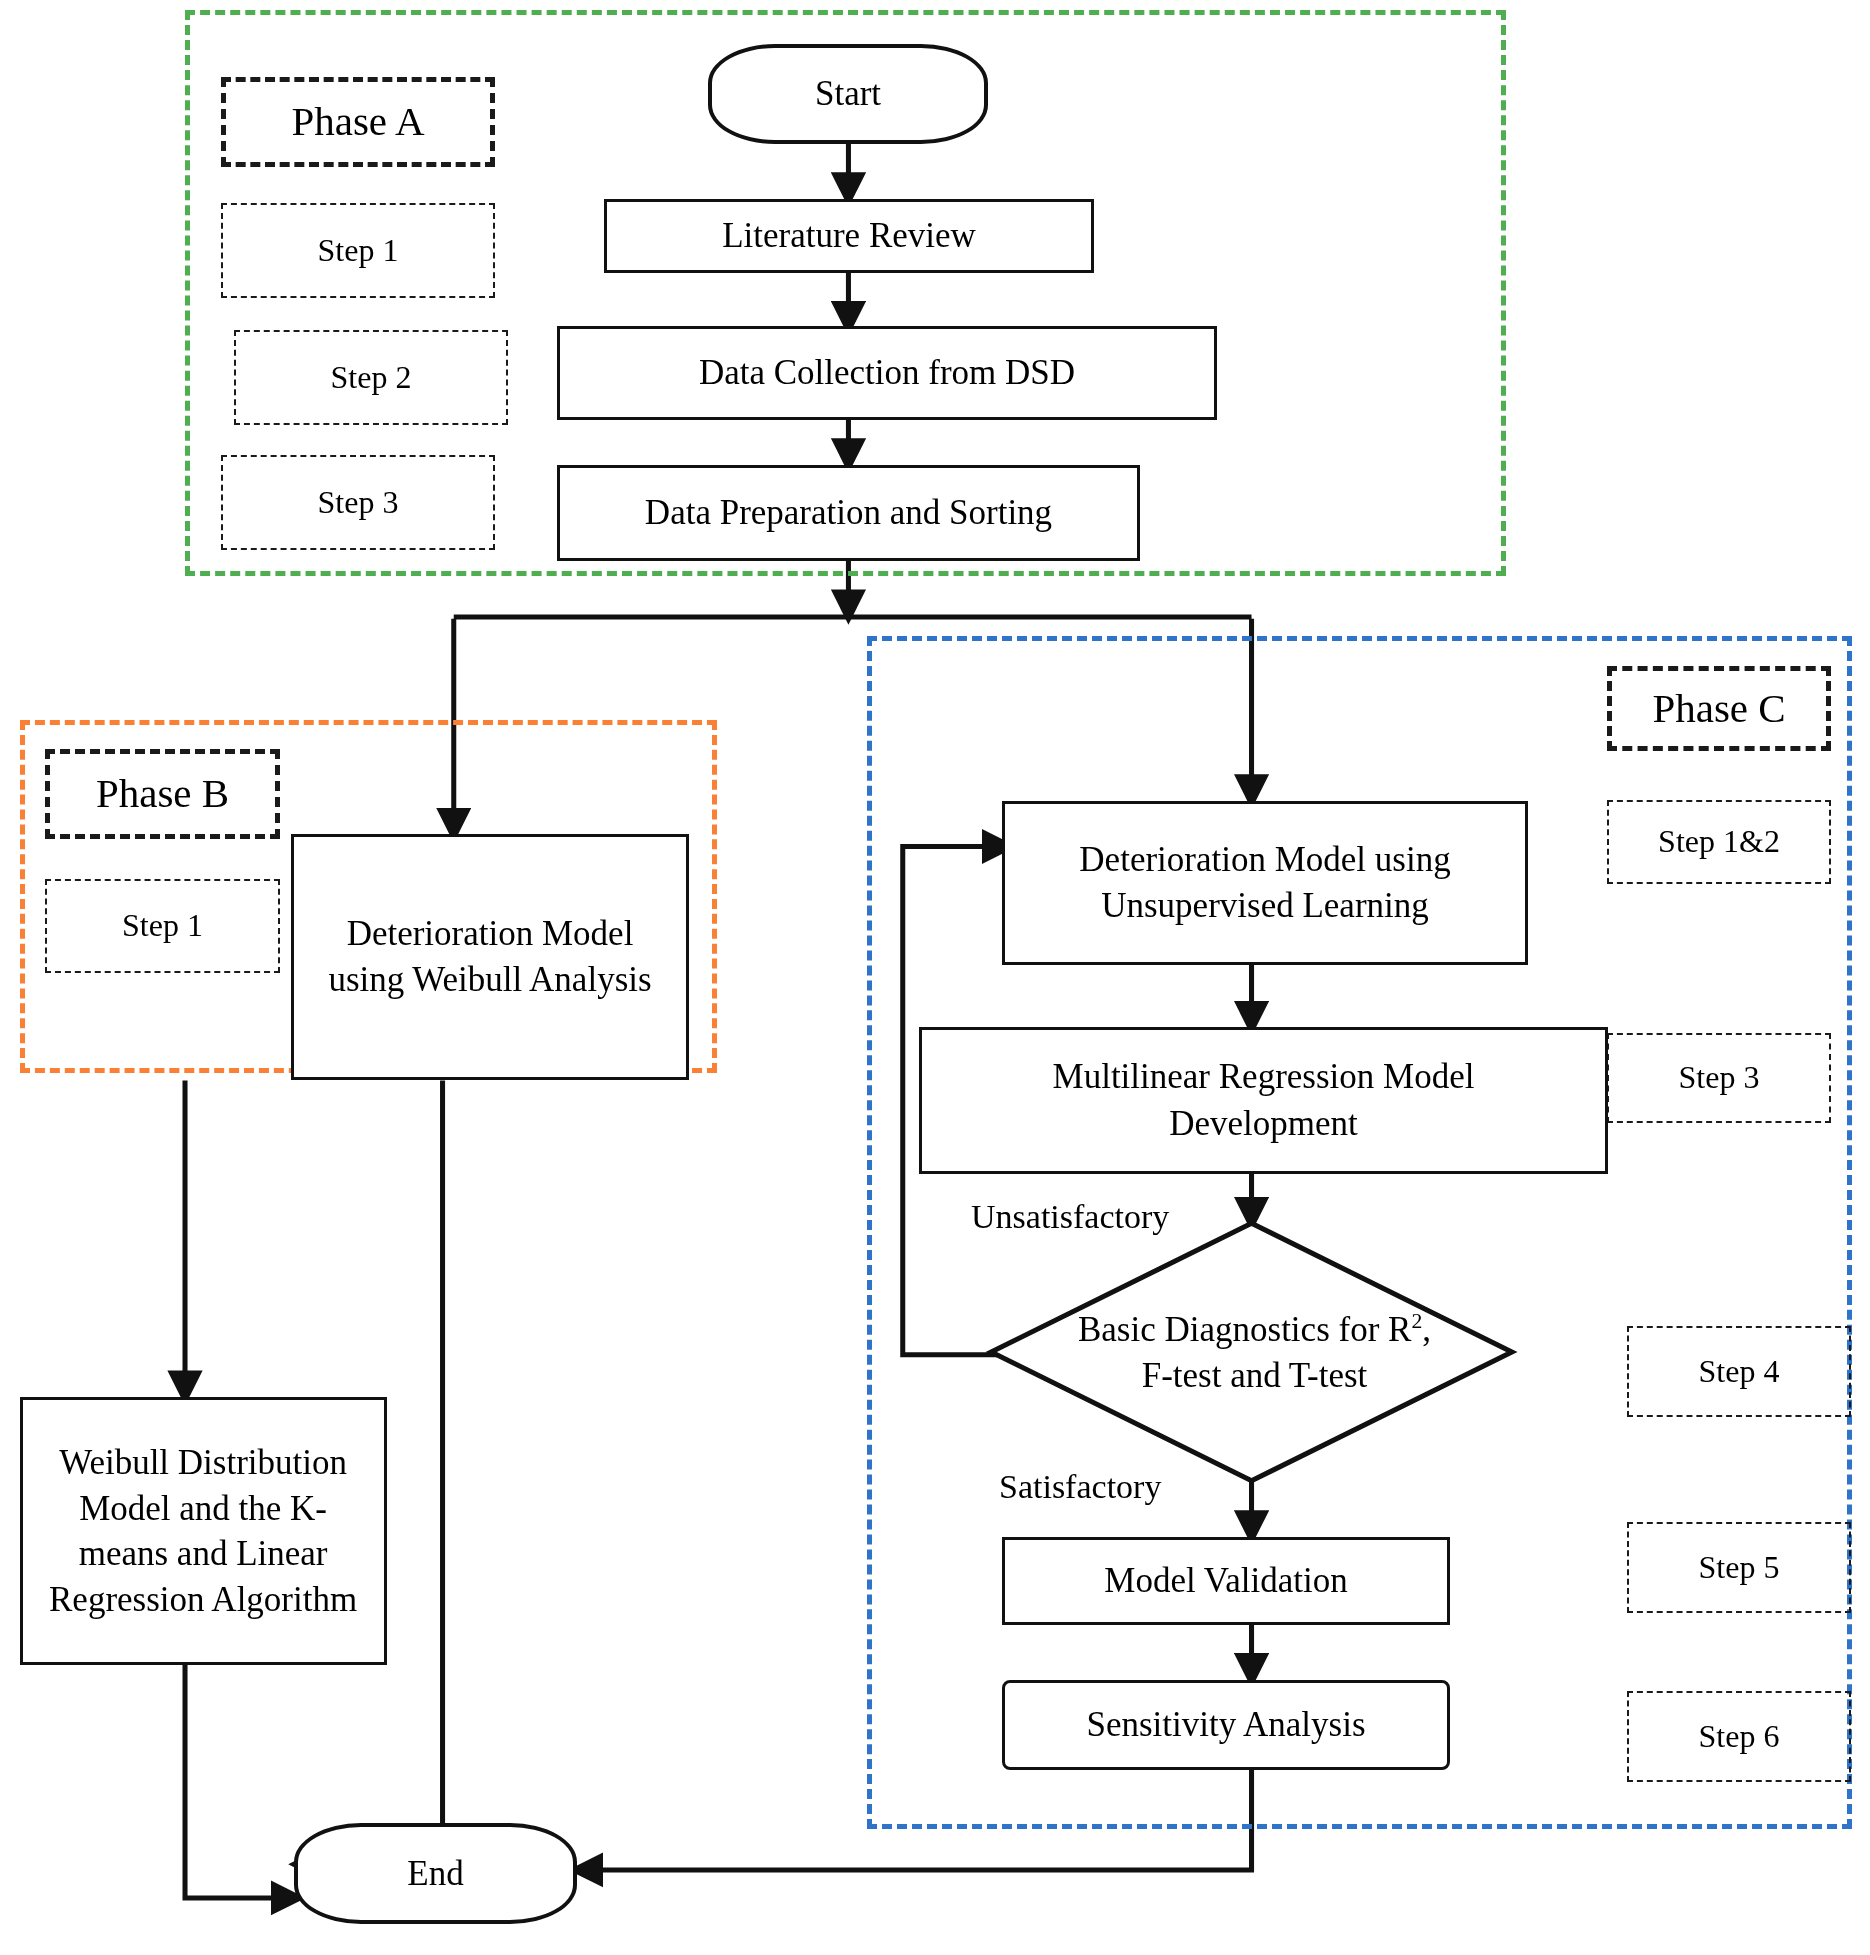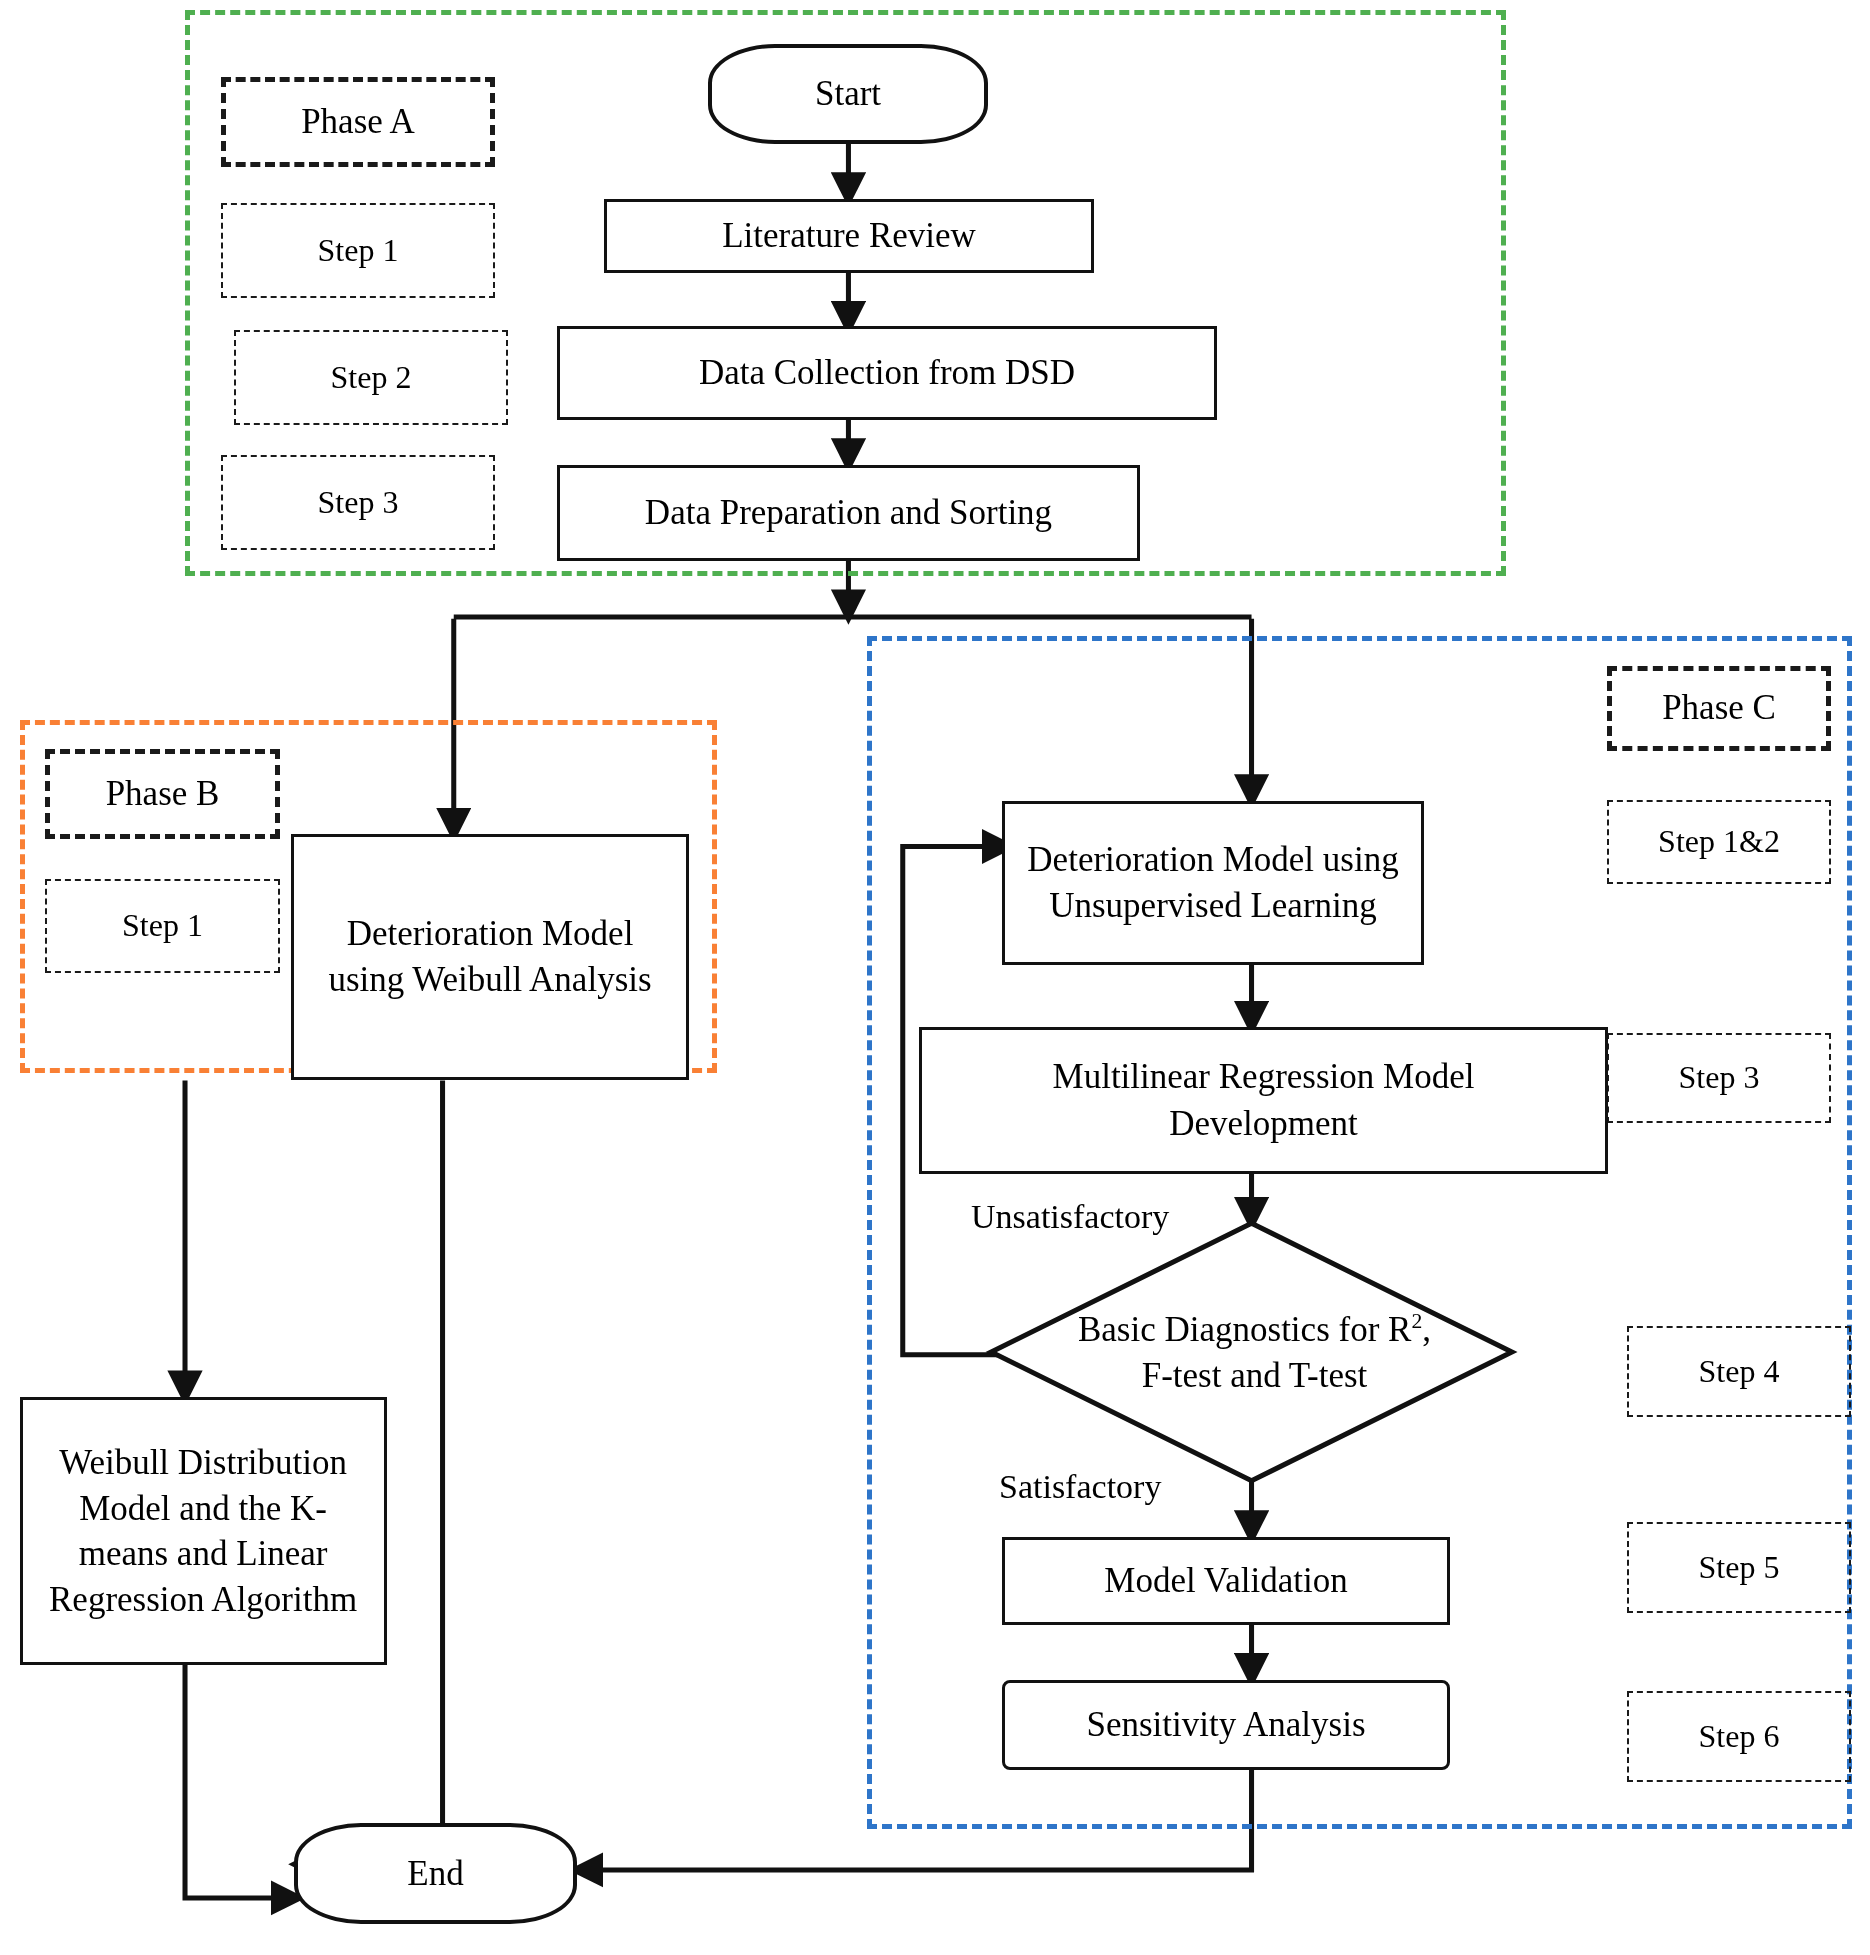--- a/index.html
+++ b/index.html
@@ -36,21 +36,21 @@
     position: absolute;
     box-sizing: border-box;
     display: flex;
     align-items: center;
     justify-content: center;
     color: #000;
     background: transparent;
     text-align: center;
     line-height: 1.1;
   }
-  .chip-phase { border: 5px dashed #1a1a1a; font-size: 35px; }
+  .chip-phase { border: 5px dashed #1a1a1a; font-size: 41px; }
   .chip-step  { border: 2.8px dashed #1a1a1a; font-size: 32px; }
 
   
   .node {
     position: absolute;
     box-sizing: border-box;
     display: flex;
     align-items: center;
     justify-content: center;
     text-align: center;
@@ -205,21 +205,21 @@
   <div class="chip chip-step" style="left:1627px; top:1326px; width:224px; height:91px;">
     <span>Step 4</span>
   </div>
   <div class="chip chip-step" style="left:1627px; top:1522px; width:224px; height:91px;">
     <span>Step 5</span>
   </div>
   <div class="chip chip-step" style="left:1627px; top:1691px; width:224px; height:91px;">
     <span>Step 6</span>
   </div>
 
-  <div class="node two-line" style="left:1002px; top:801px; width:422px; height:164px; flex-direction:column;text-align:center;">
+  <div class="node two-line" style="left:1002px; top:801px; width:526px; height:164px; flex-direction:column;text-align:center;">
     <span>Deterioration Model using</span>
     <span>Unsupervised Learning</span>
   </div>
 
   <div class="node two-line" style="left:919px; top:1027px; width:689px; height:147px; flex-direction:column;">
     <span>Multilinear Regression Model</span>
     <span>Development</span>
   </div>
 
   <div class="diamond-label" style="left:1025px; top:1288px; width:459px; height:129px; flex-direction:column;">

